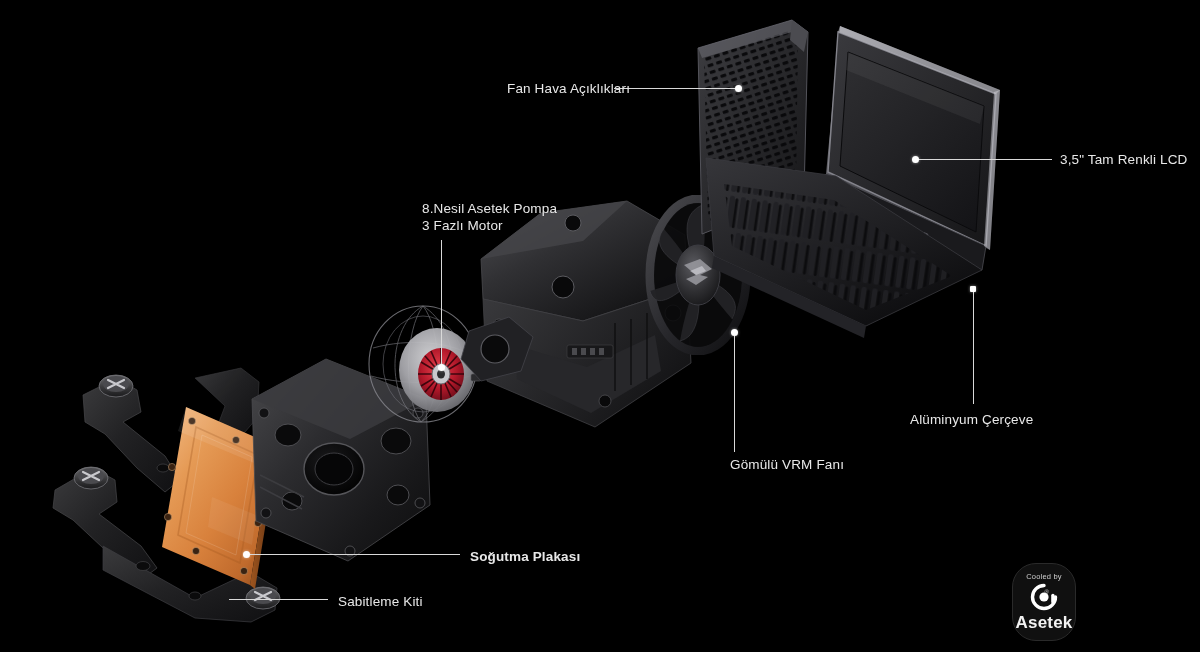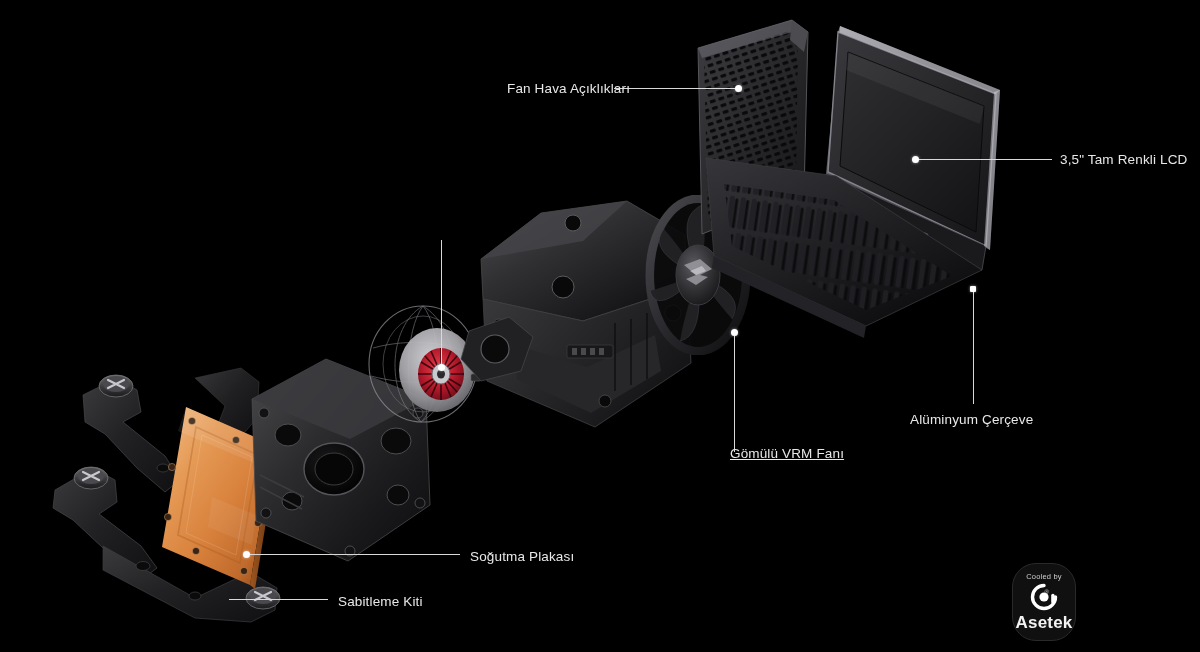--- a/index.html
+++ b/index.html
@@ -463,26 +463,28 @@
 
   <div class="leader h" style="left:250px; top:554px; width:210px;"></div>
   <div class="dot" style="left:243px; top:551px;"></div>
 
   <div class="leader h" style="left:229px; top:599px; width:99px;"></div>
 
   <div class="callout" style="left:507px; top:80px;">Fan Hava Açıklıkları</div>
 
   <div class="callout" style="left:1060px; top:151px;">3,5" Tam Renkli LCD</div>
 
+  <div class="callout" style="left:422px; top:200px;">8.Nesil Asetek Pompa
+3 Fazlı Motor</div>
 
   <div class="callout" style="left:910px; top:411px;text-align:right;">Alüminyum Çerçeve</div>
 
-  <div class="callout" style="left:730px; top:445px;text-decoration:underline;">Gömülü VRM Fanı</div>
-
-  <div class="callout" style="left:470px; top:548px;">Soğutma Plakası</div>
+  <div class="callout" style="left:730px; top:456px;">Gömülü VRM Fanı</div>
+
+  <div class="callout" style="left:470px; top:548px;font-weight:bold;">Soğutma Plakası</div>
 
   <div class="callout" style="left:338px; top:593px;">Sabitleme Kiti</div>
 
   <div id="asetek-badge">
     <div class="cooled">Cooled by</div>
     <div class="mark">
       <svg width="28" height="28" viewBox="0 0 28 28">
 
         <path d="M14,2.5 A11.5,11.5 0 1 0 25.5,14" fill="none" stroke="#ffffff" stroke-width="3.4" stroke-linecap="round"></path>
 

